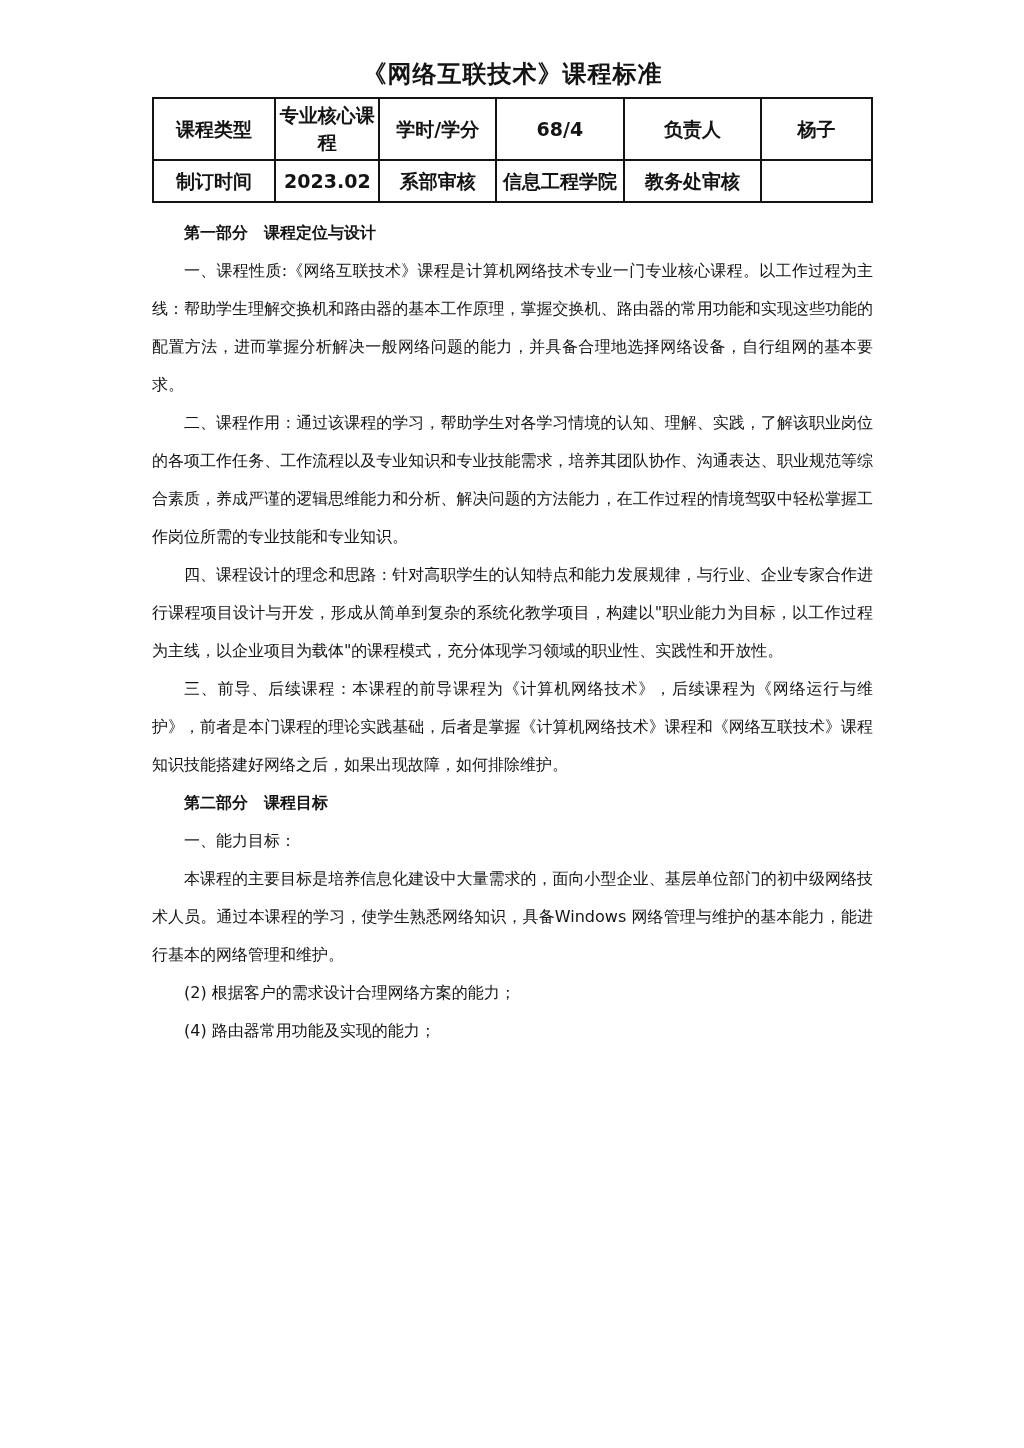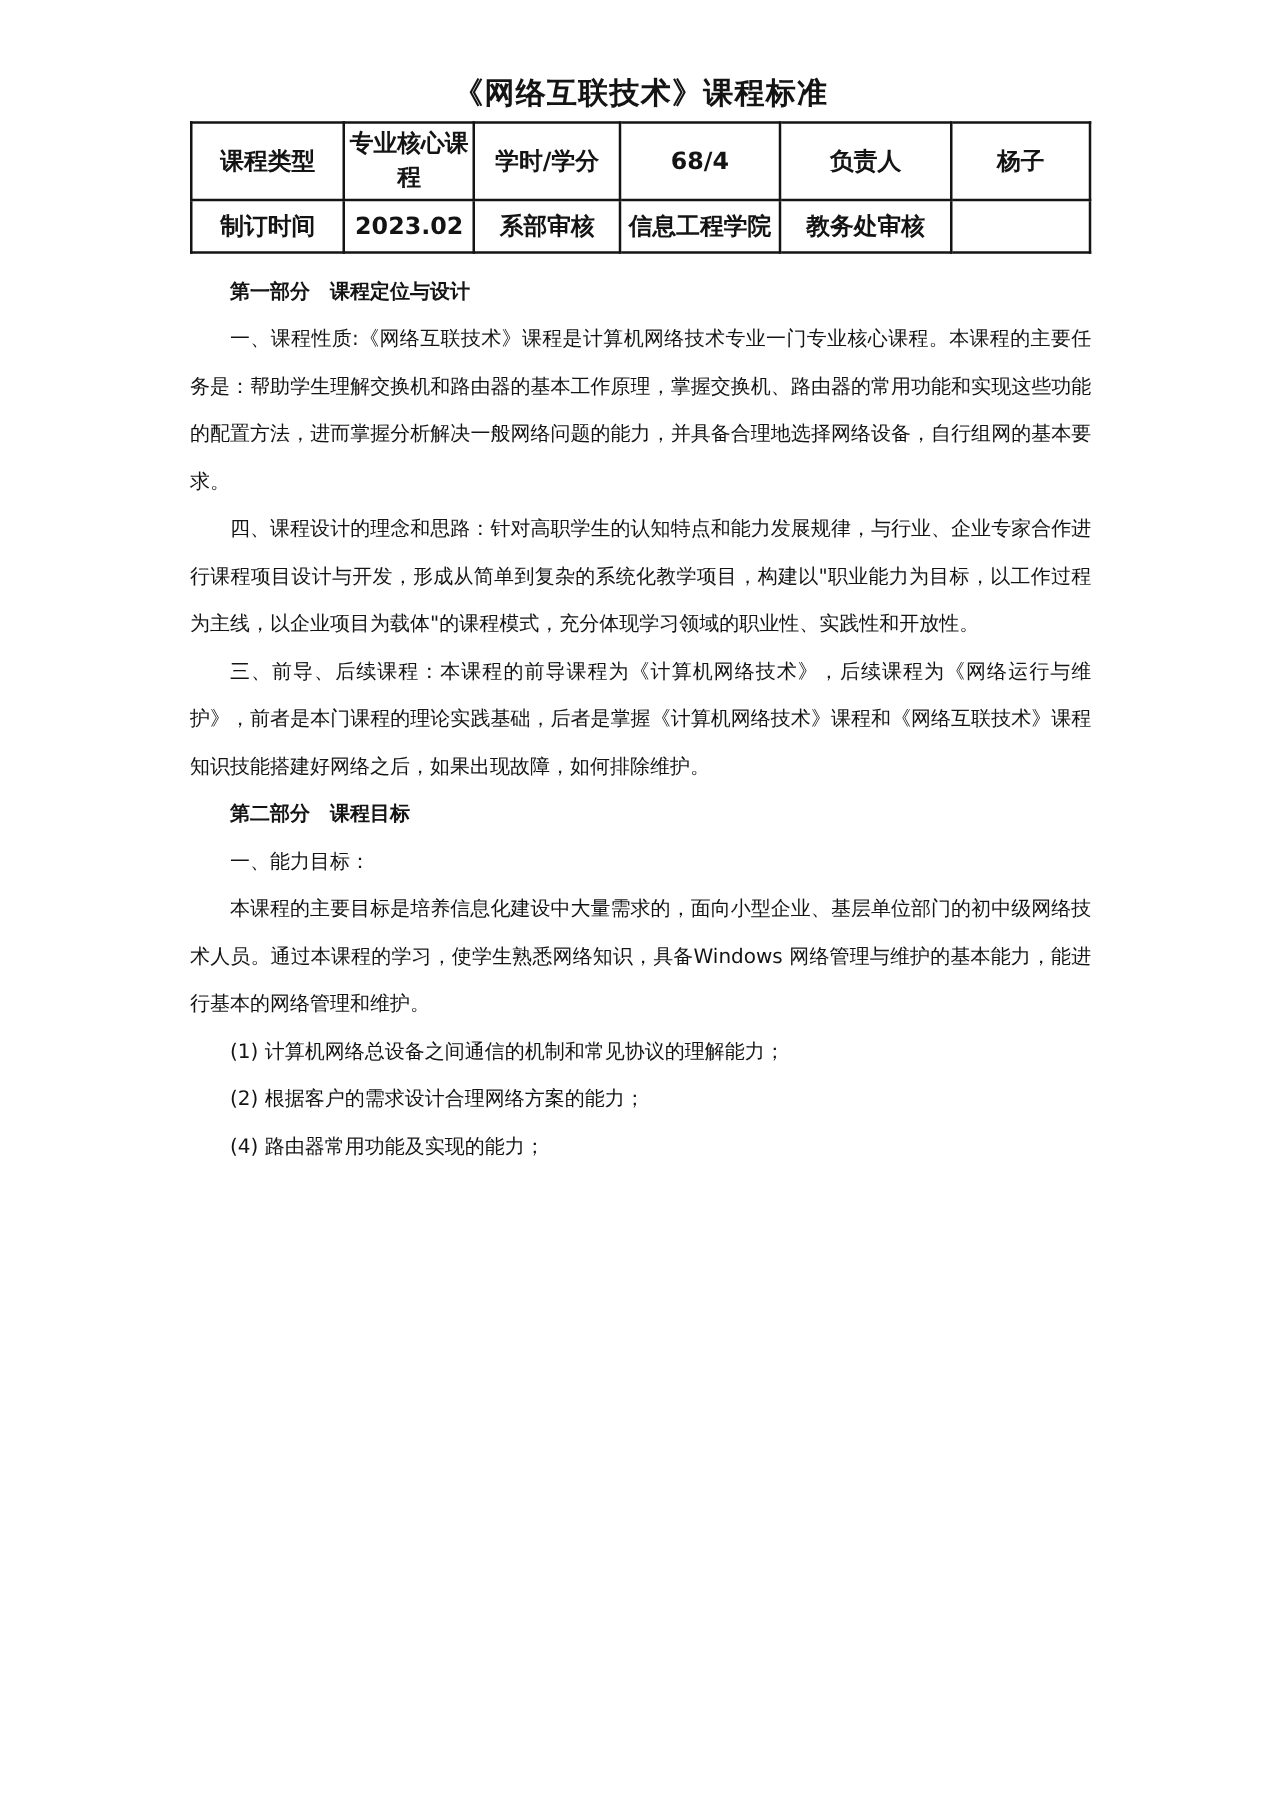--- a/index.html
+++ b/index.html
@@ -91,25 +91,25 @@
         <td>系部审核</td>
         <td>信息工程学院</td>
         <td>教务处审核</td>
         <td></td>
       </tr>
     </tbody>
   </table>
 
   <div class="doc-body">
     <p class="section-heading">第一部分　课程定位与设计</p>
-    <p>一、课程性质:《网络互联技术》课程是计算机网络技术专业一门专业核心课程。本课程的主要任务是：帮助学生理解交换机和路由器的基本工作原理，掌握交换机、路由器的常用功能和实现这些功能的配置方法，进而掌握分析解决一般网络问题的能力，并具备合理地选择网络设备，自行组网的基本要求。</p>
+    <p>一、课程性质:《网络互联技术》课程是计算机网络技术专业一门专业核心课程。以工作过程为主线：帮助学生理解交换机和路由器的基本工作原理，掌握交换机、路由器的常用功能和实现这些功能的配置方法，进而掌握分析解决一般网络问题的能力，并具备合理地选择网络设备，自行组网的基本要求。</p>
+    <p>二、课程作用：通过该课程的学习，帮助学生对各学习情境的认知、理解、实践，了解该职业岗位的各项工作任务、工作流程以及专业知识和专业技能需求，培养其团队协作、沟通表达、职业规范等综合素质，养成严谨的逻辑思维能力和分析、解决问题的方法能力，在工作过程的情境驾驭中轻松掌握工作岗位所需的专业技能和专业知识。</p>
     <p>四、课程设计的理念和思路：针对高职学生的认知特点和能力发展规律，与行业、企业专家合作进行课程项目设计与开发，形成从简单到复杂的系统化教学项目，构建以"职业能力为目标，以工作过程为主线，以企业项目为载体"的课程模式，充分体现学习领域的职业性、实践性和开放性。</p>
     <p>三、前导、后续课程：本课程的前导课程为《计算机网络技术》，后续课程为《网络运行与维护》，前者是本门课程的理论实践基础，后者是掌握《计算机网络技术》课程和《网络互联技术》课程知识技能搭建好网络之后，如果出现故障，如何排除维护。</p>
 
     <p class="section-heading">第二部分　课程目标</p>
     <p>一、能力目标：</p>
     <p>本课程的主要目标是培养信息化建设中大量需求的，面向小型企业、基层单位部门的初中级网络技术人员。通过本课程的学习，使学生熟悉网络知识，具备Windows 网络管理与维护的基本能力，能进行基本的网络管理和维护。</p>
-    <p>(1) 计算机网络总设备之间通信的机制和常见协议的理解能力；</p>
     <p>(2) 根据客户的需求设计合理网络方案的能力；</p>
     <p>(4) 路由器常用功能及实现的能力；</p>
   </div>
 
 </div>
 
 </body></html>

